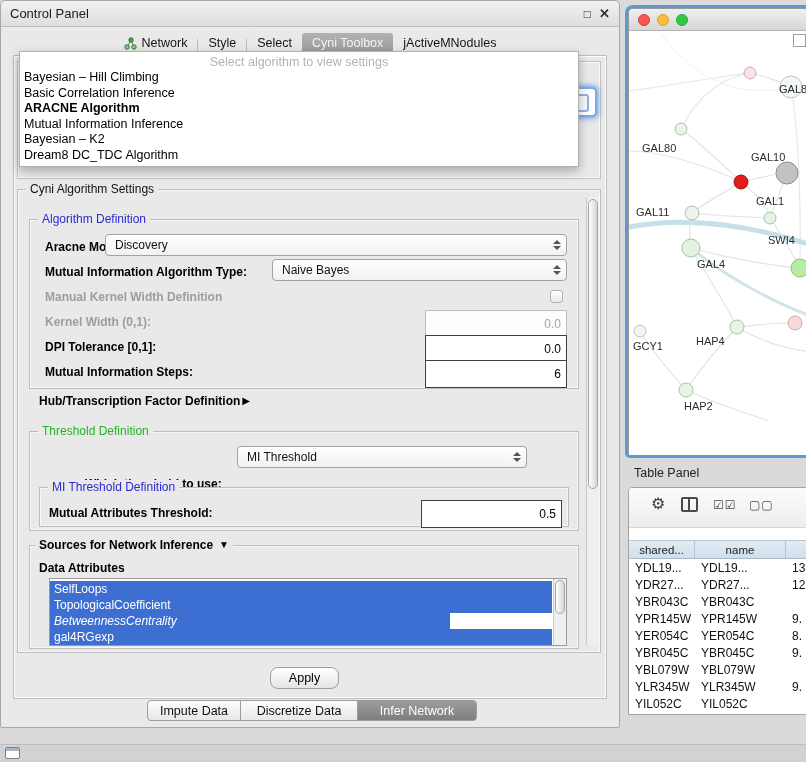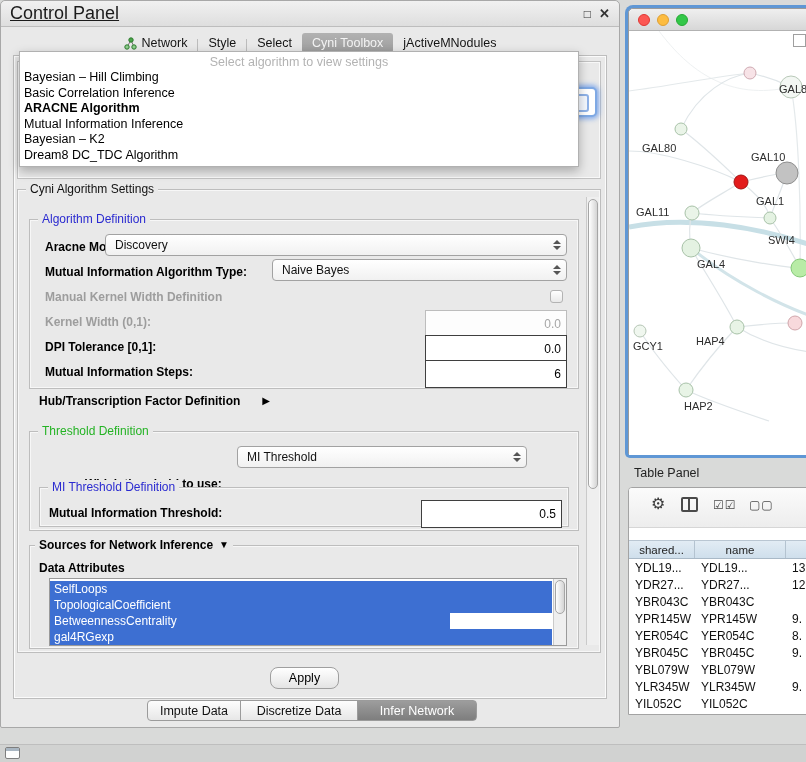--- a/index.html
+++ b/index.html
@@ -17,21 +17,21 @@
   .cp {
     position:absolute; left:0; top:8; width:620px; height:728px;
     background:#e9e9e9; border:1px solid #a8a8a8; border-radius:5px 5px 2px 2px;
   }
   .cp-titlebar {
     position:absolute; left:0; top:0; right:0; height:26px;
     background:linear-gradient(#f1f1f1,#dedede);
     border-bottom:1px solid #bdbdbd; border-radius:5px 5px 0 0;
     display:flex; align-items:center; padding:0 9px;
   }
-  .cp-title { font-size:18px; color:#1b1b1b;text-decoration:underline; }
+  .cp-title { font-size:13px; color:#1b1b1b; }
   .cp-controls { margin-left:auto; display:flex; gap:8px; align-items:center; }
   .wc { font-size:12px; color:#333; cursor:default; line-height:1; }
   .wc.close { font-weight:bold; font-size:13px; }
 
   .tabbar {
     position:absolute; left:0; top:26px; right:0; height:26px;
     display:flex; align-items:flex-end; justify-content:center; gap:0;
   }
   .tab { padding:3px 10px; font-size:12.5px; color:#141414; display:flex; align-items:center; gap:5px; cursor:default; }
   .tab.selected { background:linear-gradient(#b2b2b2,#9c9c9c); color:#f4f4f4; border-radius:3px; }
@@ -96,21 +96,21 @@
     position:absolute; height:28px; background:#fff; border:1px solid #3f3f3f;
     font-family:"Liberation Sans",sans-serif; font-size:12px; text-align:right; padding-right:5px; color:#000;
   }
   .tfield.dis { border:1px solid #bdbdbd; color:#a6a6a6; background:#fdfdfd; }
 
   .checkbox {
     position:absolute; width:13px; height:13px; border:1px solid #b3b3b3; border-radius:3px;
     background:linear-gradient(#ffffff,#e9e9e9);
   }
 
-  .hub-row { position:absolute; display:flex; align-items:center; gap:22px; cursor:default; }
+  .hub-row { position:absolute; display:flex; align-items:center; gap:2px; cursor:default; }
   .hub-row .flabel { position:static; }
   .tri { font-size:10px; color:#000; line-height:1; }
 
   .src-title {
     position:absolute; display:flex; align-items:center; gap:6px;
     background:#e9e9e9; padding:0 4px; z-index:2; cursor:default;
   }
   .src-title .flabel { position:static; }
 
   .attr-list {
@@ -302,34 +302,34 @@
     <span class="combo-text">MI Threshold</span>
     <span class="stepper">
         <i class="up"></i>
         <i class="dn"></i>
       </span>
   </div>
 
   <div class="group" style="left:38px; top:486px; width:530px; height:40px;">
     <span class="gtitle blue">MI Threshold Definition</span>
   </div>
-  <span class="flabel" style="left:48px; top:505px;">Mutual Information Threshold:</span>
+  <span class="flabel" style="left:48px; top:505px;">Mutual Attributes Threshold:</span>
   <input class="tfield" style="left: 420px; top: 499px; width: 141px;" value="0.5">
 
   <div class="group" style="left:28px; top:544px; width:550px; height:104px;"></div>
   <div class="src-title" style="left:34px; top:537px;">
     <span class="flabel">Sources for Network Inference</span>
     <span class="tri">▼</span>
   </div>
   <span class="flabel" style="left:38px; top:560px;">Data Attributes</span>
 
   <div class="attr-list" style="left:48px; top:577px; width:518px; height:68px;">
     <div class="attr-item sel" style="width:502px;">SelfLoops</div>
     <div class="attr-item sel" style="width:502px;">TopologicalCoefficient</div>
-    <div class="attr-item sel" style="width:400px;">BetweennessCentrality</div>
+    <div class="attr-item sel" style="width:400px;font-style:italic;">BetweennessCentrality</div>
     <div class="attr-item sel" style="width:502px;">gal4RGexp</div>
     <div class="vscroll" style="right:0; top:0; width:13px; height:66px;">
       <div class="vthumb" style="top:1px; height:34px;"></div>
     </div>
   </div>
 
   <button class="apply">Apply</button>
 
   <div class="btabs">
     <div class="bseg" style="width:94px;">Impute Data</div>

